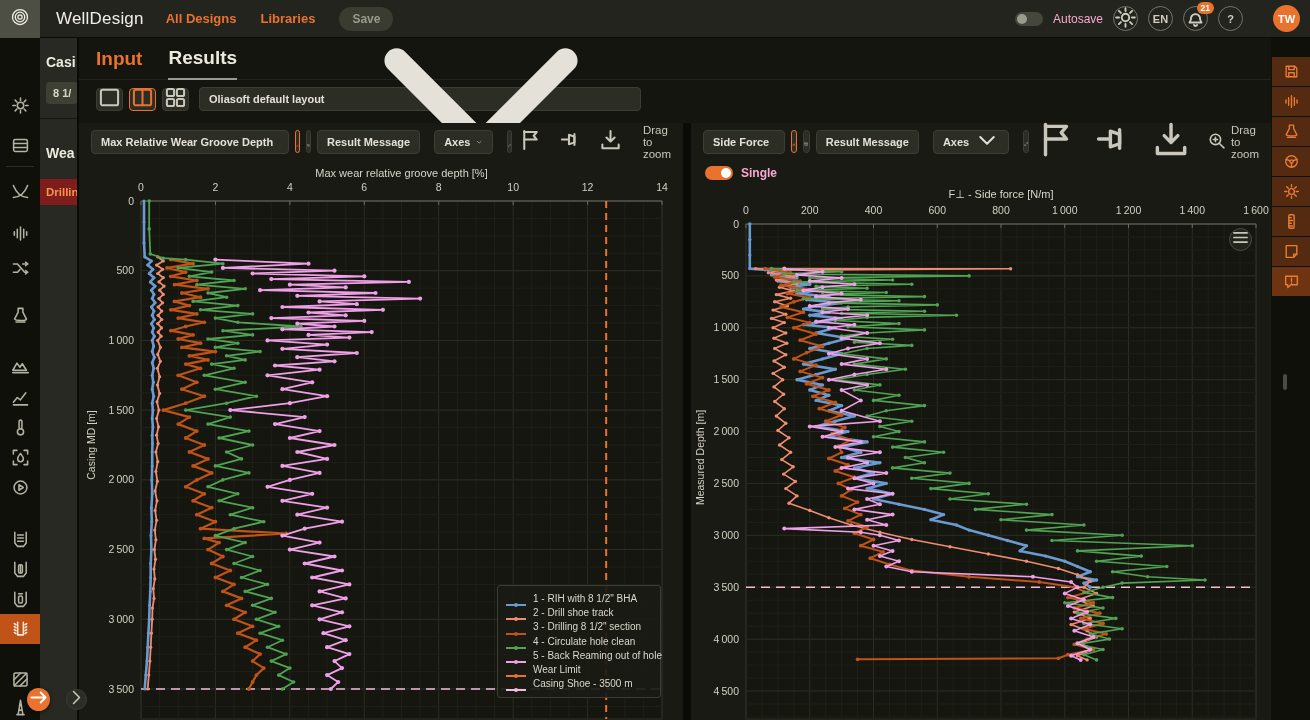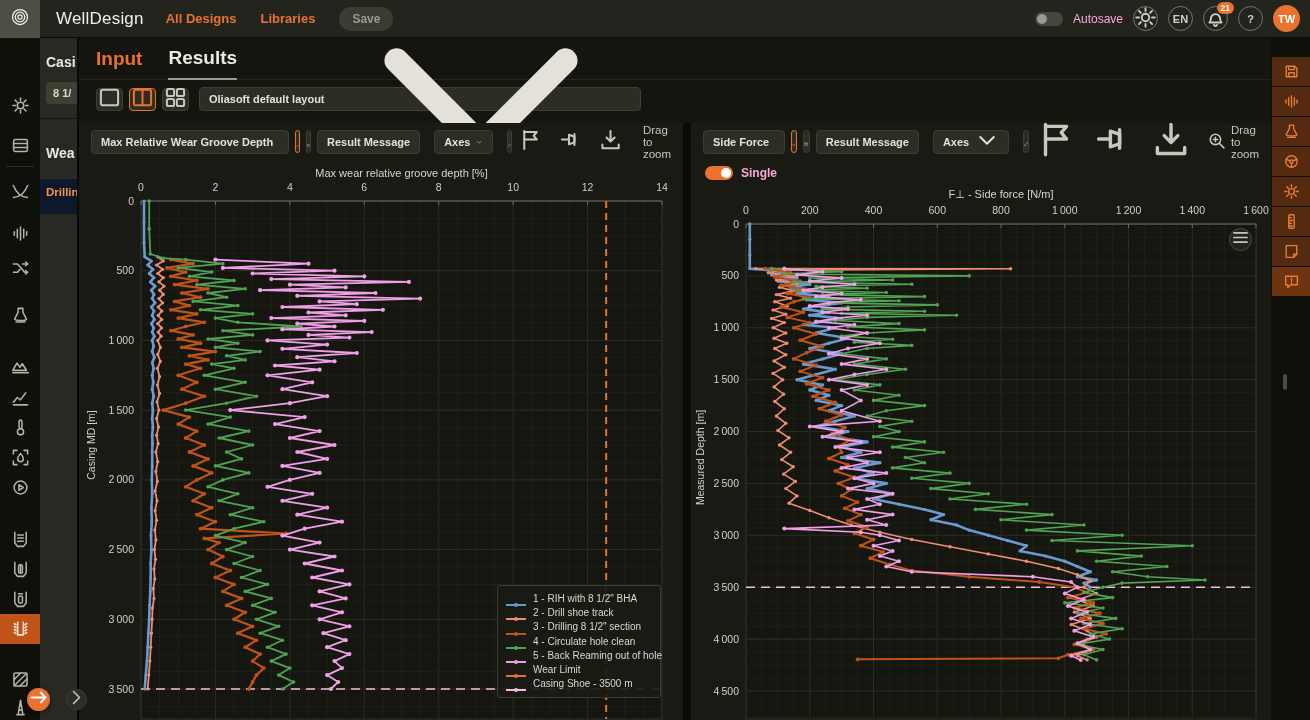--- a/index.html
+++ b/index.html
@@ -20,39 +20,39 @@
   .toggle { width:28px; height:14px; border-radius:7px; background:#45463c; position:relative; }
   .toggle .knob { position:absolute; top:2px; left:2px; width:10px; height:10px; border-radius:50%; background:#9a9b8e; }
   .toggle.on { background:#e8722e; }
   .toggle.on .knob { left:16px; background:#fff; }
   .tb-label { font-size:12px; color:#f9a8d4; }
   .circle-btn { width:25px; height:25px; border-radius:50%; border:1.5px solid #73746a; color:#cfcdc2;
     display:flex; align-items:center; justify-content:center; font-size:11px; font-weight:700; position:relative; background:transparent; }
   .badge { position:absolute; top:-5px; right:-7px; background:#e8722e; color:#fff; font-size:8.5px;
     font-weight:700; border-radius:8px; padding:1px 4px; }
   #avatar { width:27px; height:27px; border-radius:50%; background:#e8722e; color:#fff; font-size:11px;
-    font-weight:700; display:flex; align-items:center; justify-content:center; }
+    font-weight:700; display:flex; align-items:center; justify-content:center;margin-left:20px; }
 
   
   #left-rail { position:absolute; left:0; top:38px; width:40px; height:682px; background:#0f100a; z-index:20; }
   .rail-item { position:absolute; left:0; width:40px; height:30px; display:flex; align-items:center; justify-content:center; color:#b4b2a3; }
   .rail-item svg { width:19px; height:19px; }
   .rail-item.active { background:#bf5318; color:#f6e9dc; }
   #rail-divider { position:absolute; left:6px; top:128px; width:28px; height:1px; background:#2b2c24; }
 
   
   #side-panel { position:absolute; left:40px; top:38px; width:38px; height:682px; background:#282922;
     overflow:hidden; z-index:10; border-right:1px solid #0a0b07; }
   #sp-title { font-size:14px; font-weight:700; color:#eceade; margin:16px 0 0 6px; white-space:nowrap; }
   #sp-chip { display:inline-block; margin:12px 0 0 6px; background:#3f4034; color:#d8d6ca; font-size:11px;
     font-weight:700; border-radius:4px; padding:5px 7px; white-space:nowrap; }
   #sp-div { margin-top:14px; height:1px; background:#15160f; }
   #sp-sec { font-size:14px; font-weight:700; color:#eceade; margin:26px 0 0 6px; white-space:nowrap; }
-  #sp-active { margin-top:18px; background:#0f172a; color:#f5954a; font-size:11.5px; font-weight:700;
-    padding:7px 0 16px 6px; white-space:nowrap; overflow:hidden; }
+  #sp-active { margin-top:18px; background:#7f1d1d; color:#f5954a; font-size:11.5px; font-weight:700;
+    padding:7px 0 7px 6px; white-space:nowrap; overflow:hidden; }
 
   
   #main { position:absolute; left:79px; top:38px; width:1192px; height:682px; background:#14150e; z-index:15; }
   #tabs-row { height:42px; display:flex; align-items:flex-end; gap:26px; padding:0 0 0 17px; border-bottom:1px solid #23241c; }
   .tab { font-size:19px; font-weight:700; padding-bottom:9px; }
   .tab.input { color:#e8722e; }
   .tab.results { color:#eceade; border-bottom:2px solid #9a9b90; margin-bottom:-1px; }
   #layout-row { height:38px; display:flex; align-items:center; gap:6px; padding-left:17px; }
   .sq-btn { width:27px; height:23px; background:#2c2d25; border:1px solid #3c3d33; border-radius:4px;
     display:flex; align-items:center; justify-content:center; color:#c9c7bb; }

